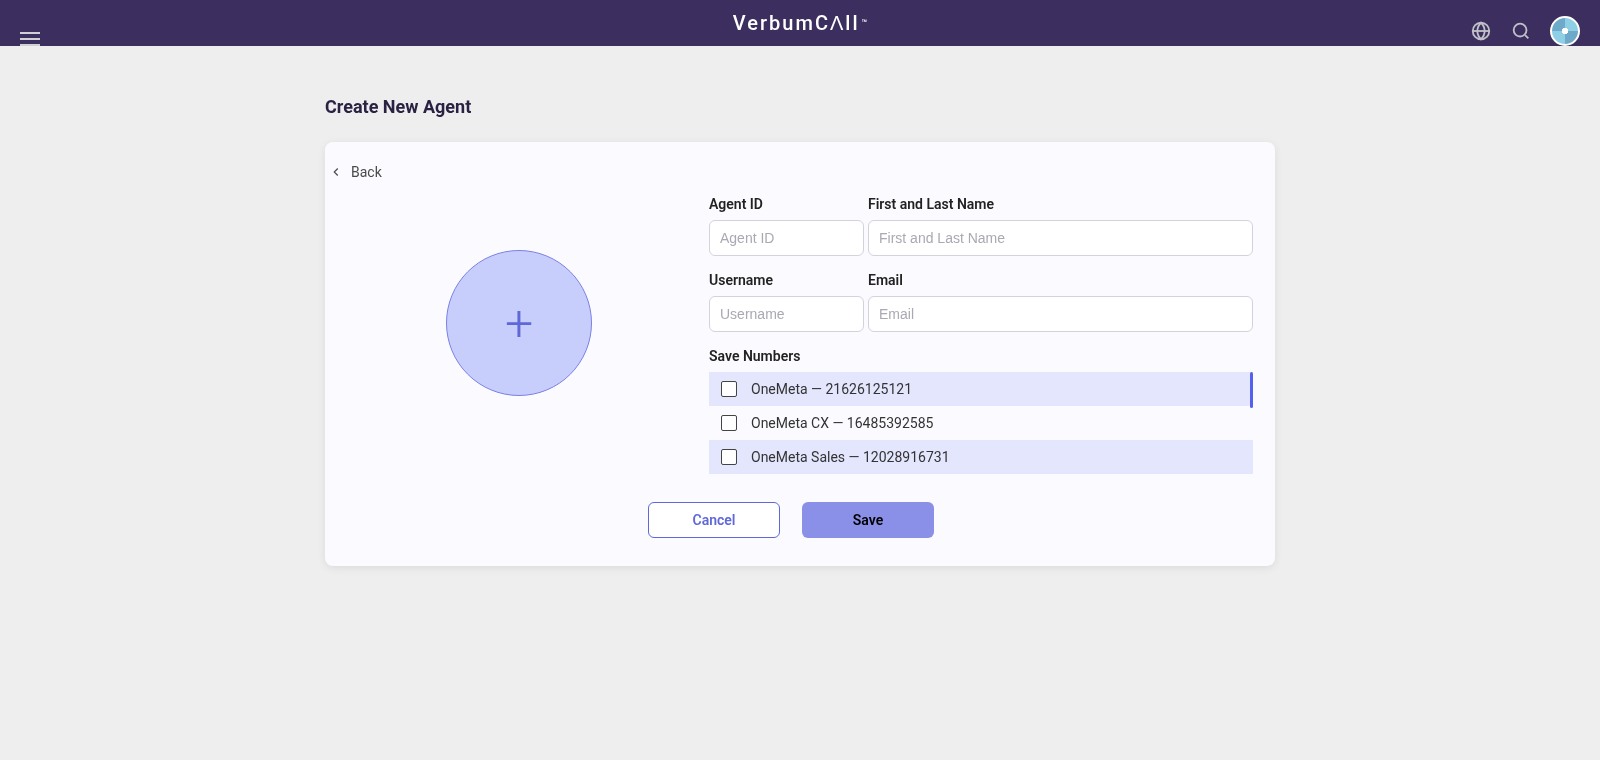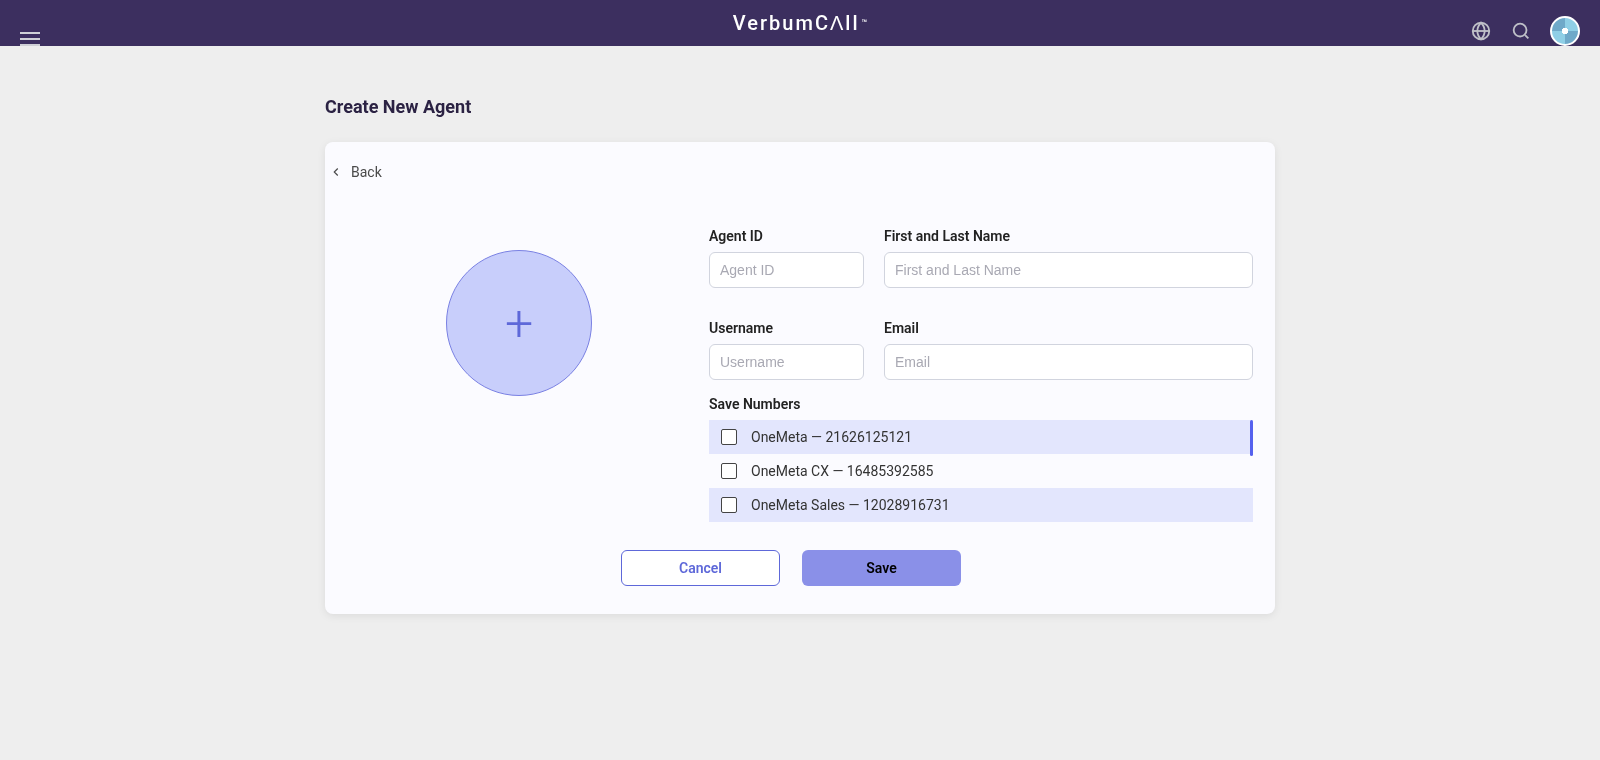--- a/index.html
+++ b/index.html
@@ -82,21 +82,21 @@
   .avatar-upload{
     width:146px;height:146px;border-radius:50%;
     background:var(--brand-light);
     border:1px solid var(--brand-mid);
     display:flex;align-items:center;justify-content:center;cursor:pointer;
   }
   .avatar-upload .plus{
     font-size:50px;color:#5e68d9;font-weight:300;line-height:1;
   }
   .form-col{flex:1;padding-top:6px;}
-  .row{display:flex;gap:20px;margin-bottom:16px;margin-top:32px;}
+  .row{display:flex;gap:4px;margin-bottom:16px;}
   .field{flex:1;}
   .field.narrow{flex:0 0 155px;}
   .label{font-size:14px;font-weight:600;color:#222;margin-bottom:8px;}
   .input{
     width:100%;height:36px;border:1px solid var(--border);border-radius:6px;
     padding:0 10px;font-size:14px;background:#fff;color:#222;
   }
   .input::placeholder{color:#a9a9b3;}
   .phones{
     position:relative;
@@ -111,21 +111,21 @@
     width:16px;height:16px;border:1.6px solid #444;border-radius:2px;cursor:pointer;
     flex-shrink:0;background:#fff;
   }
   .phones-scroll{
     position:absolute;right:0;top:0;width:3px;height:36px;background:#5561ee;border-radius:2px;
   }
   .actions{
     display:flex;justify-content:center;gap:22px;margin-top:28px;
   }
   .btn{
-    width:159px;height:36px;border-radius:6px;cursor:pointer;font-size:14px;font-weight:600;
+    width:132px;height:36px;border-radius:6px;cursor:pointer;font-size:14px;font-weight:600;
     display:flex;align-items:center;justify-content:center;
   }
   .btn.cancel{background:#fff;border:1px solid #5e68d9;color:#5e68d9;}
   .btn.save{background:#8a90e8;border:none;color:#000000;}
 </style>
 </head>
 <body>
 
 <div class="appbar">
   <div class="left">

